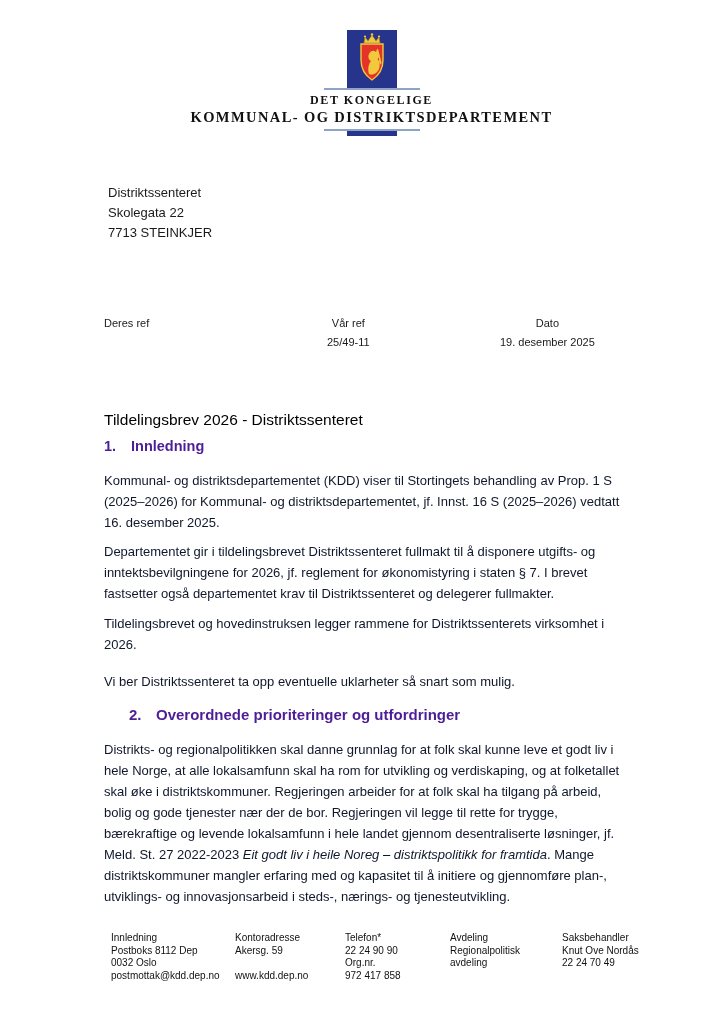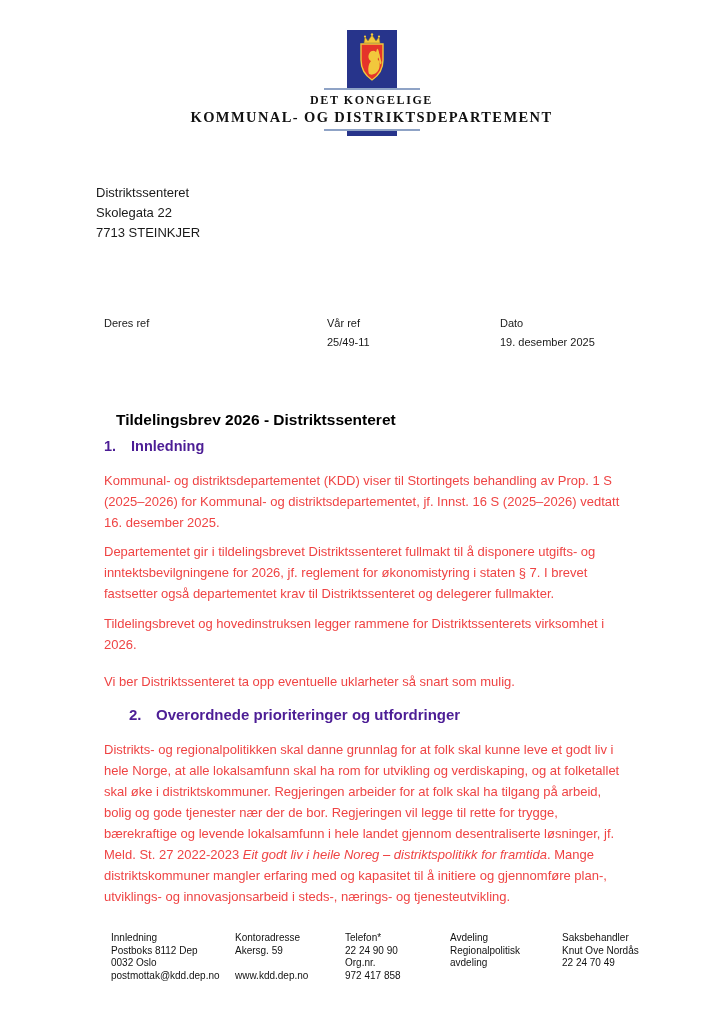--- a/index.html
+++ b/index.html
@@ -19,37 +19,37 @@
     letter-spacing:1.6px; color:#111; margin-top:3px;
   }
   .lh-line2 {
     font-family:"Liberation Serif", serif; font-size:14.5px; font-weight:600;
     letter-spacing:1.4px; color:#111; margin-top:1px;
   }
   .crest-foot { width:96px; margin:3px auto 0; border-top:2px solid #8fa3c6; }
   .crest-foot-seg { width:50px; height:5px; background:#27348b; margin:0 auto; }
 
   
-  .recipient { position:absolute; top:183px; left:96px; font-size:13px; line-height:20px; }
+  .recipient { position:absolute; top:183px; left:108px; font-size:13px; line-height:20px; }
 
   
   .refrow { position:absolute; top:317px; left:104px; width:520px; font-size:11px; }
-  .refcol { position:absolute; top:0; }
+  .refcol { position:absolute; top:0;text-align:center; }
   .refcol.c1 { left:0; }
   .refcol.c2 { left:223px; }
   .refcol.c3 { left:396px; }
   .ref-value { margin-top:7px; min-height:13px; }
 
   
-  .doc-title { position:absolute; top:411px; left:104px; font-size:15.5px; font-weight:bold; color:#000;margin-left:12px; }
+  .doc-title { position:absolute; top:411px; left:104px; font-size:15.5px; font-weight:normal; color:#000; }
   .sec-heading { position:absolute; left:104px; font-weight:bold; color:#4c1d95; }
   .sec-heading .sec-num { display:inline-block; width:27px; }
   .h-1 { top:438px; font-size:14.5px; }
   .h-2 { top:706px; font-size:15px;margin-left:25px; }
-  .para { position:absolute; left:104px; width:521px; font-size:13px; line-height:21px; color:#ef4444; }
+  .para { position:absolute; left:104px; width:521px; font-size:13px; line-height:21px; color:#0f172a; }
   .p-1 { top:470px; }
   .p-2 { top:541px; }
   .p-3 { top:613px; }
   .p-4 { top:671px; }
   .p-5 { top:739px; }
   .italic { font-style:italic; }
 
   
   .footer { position:absolute; top:932px; left:111px; width:600px; display:flex; font-size:10px; line-height:12.5px; color:#111; }
   .fcol { flex:0 0 auto; }

